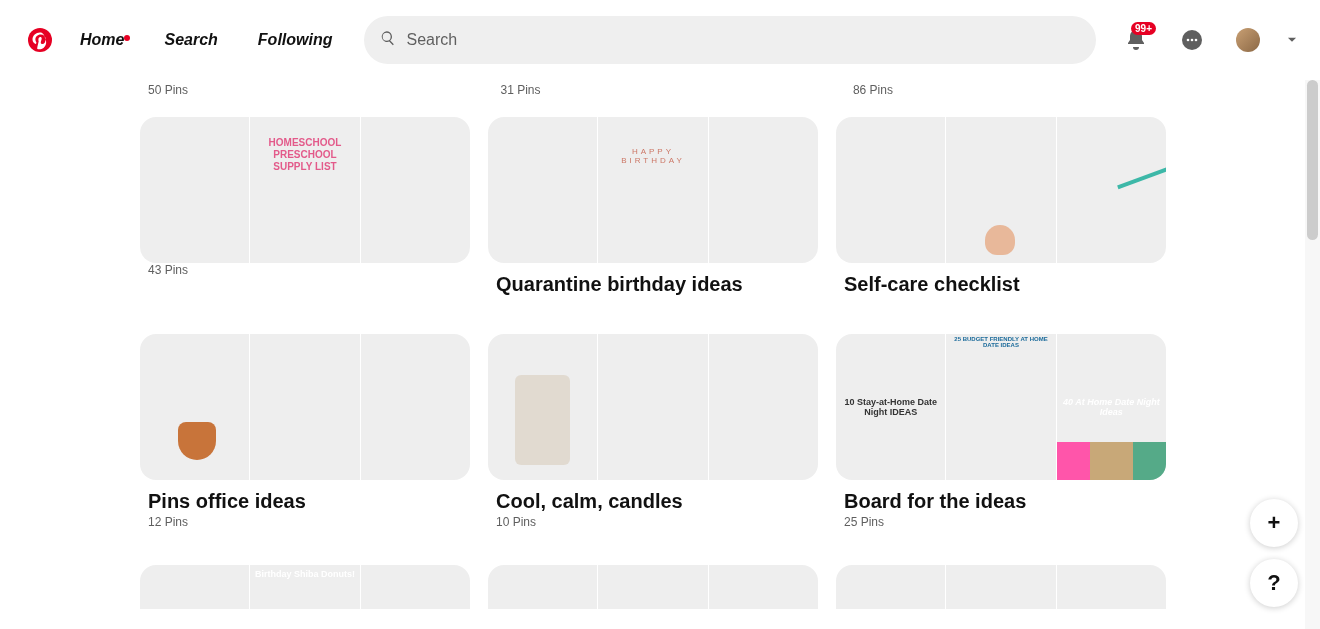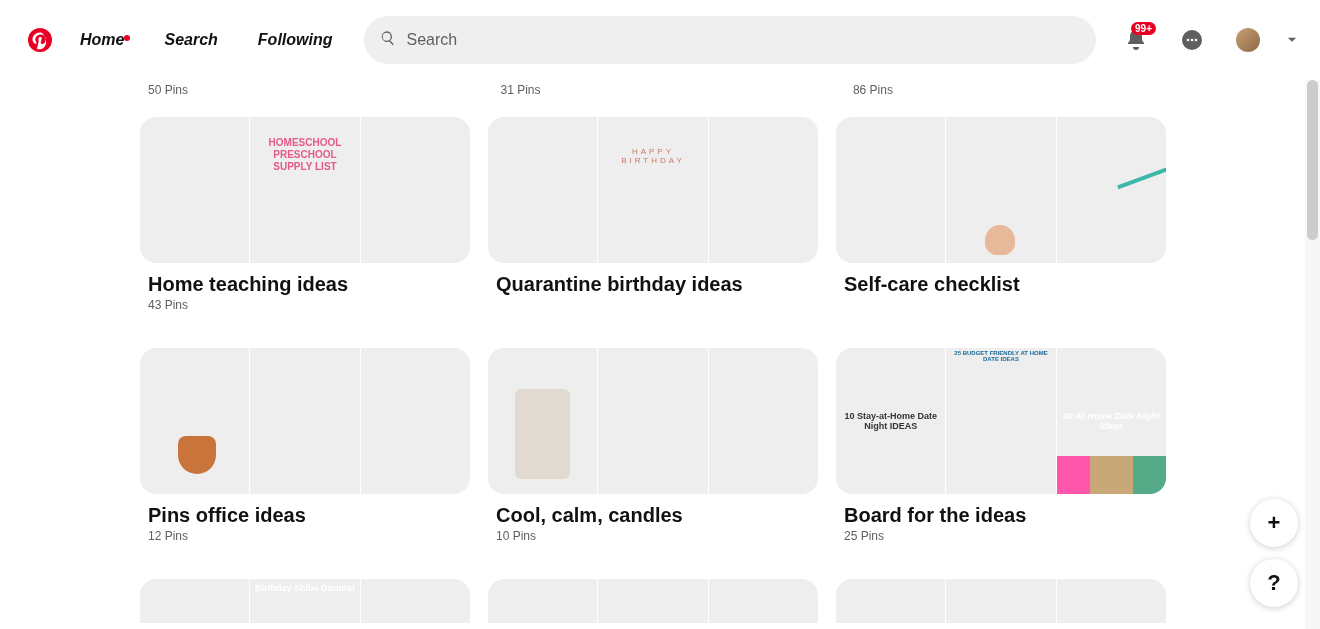--- a/index.html
+++ b/index.html
@@ -132,21 +132,20 @@
   </div>
 
   <div class="grid">
 
     <div class="board">
       <div class="board-imgs">
         <div class="tile t-watermelon"></div>
         <div class="tile t-preschool"></div>
         <div class="tile t-worksheets"></div>
       </div>
-      <div class="board-title">Home teaching ideas</div>
       <div class="board-meta">43 Pins</div>
     </div>
 
     <div class="board">
       <div class="board-imgs">
         <div class="tile t-cake"></div>
         <div class="tile t-banner"></div>
         <div class="tile t-confetti"></div>
       </div>
       <div class="board-title">Quarantine birthday ideas</div>

